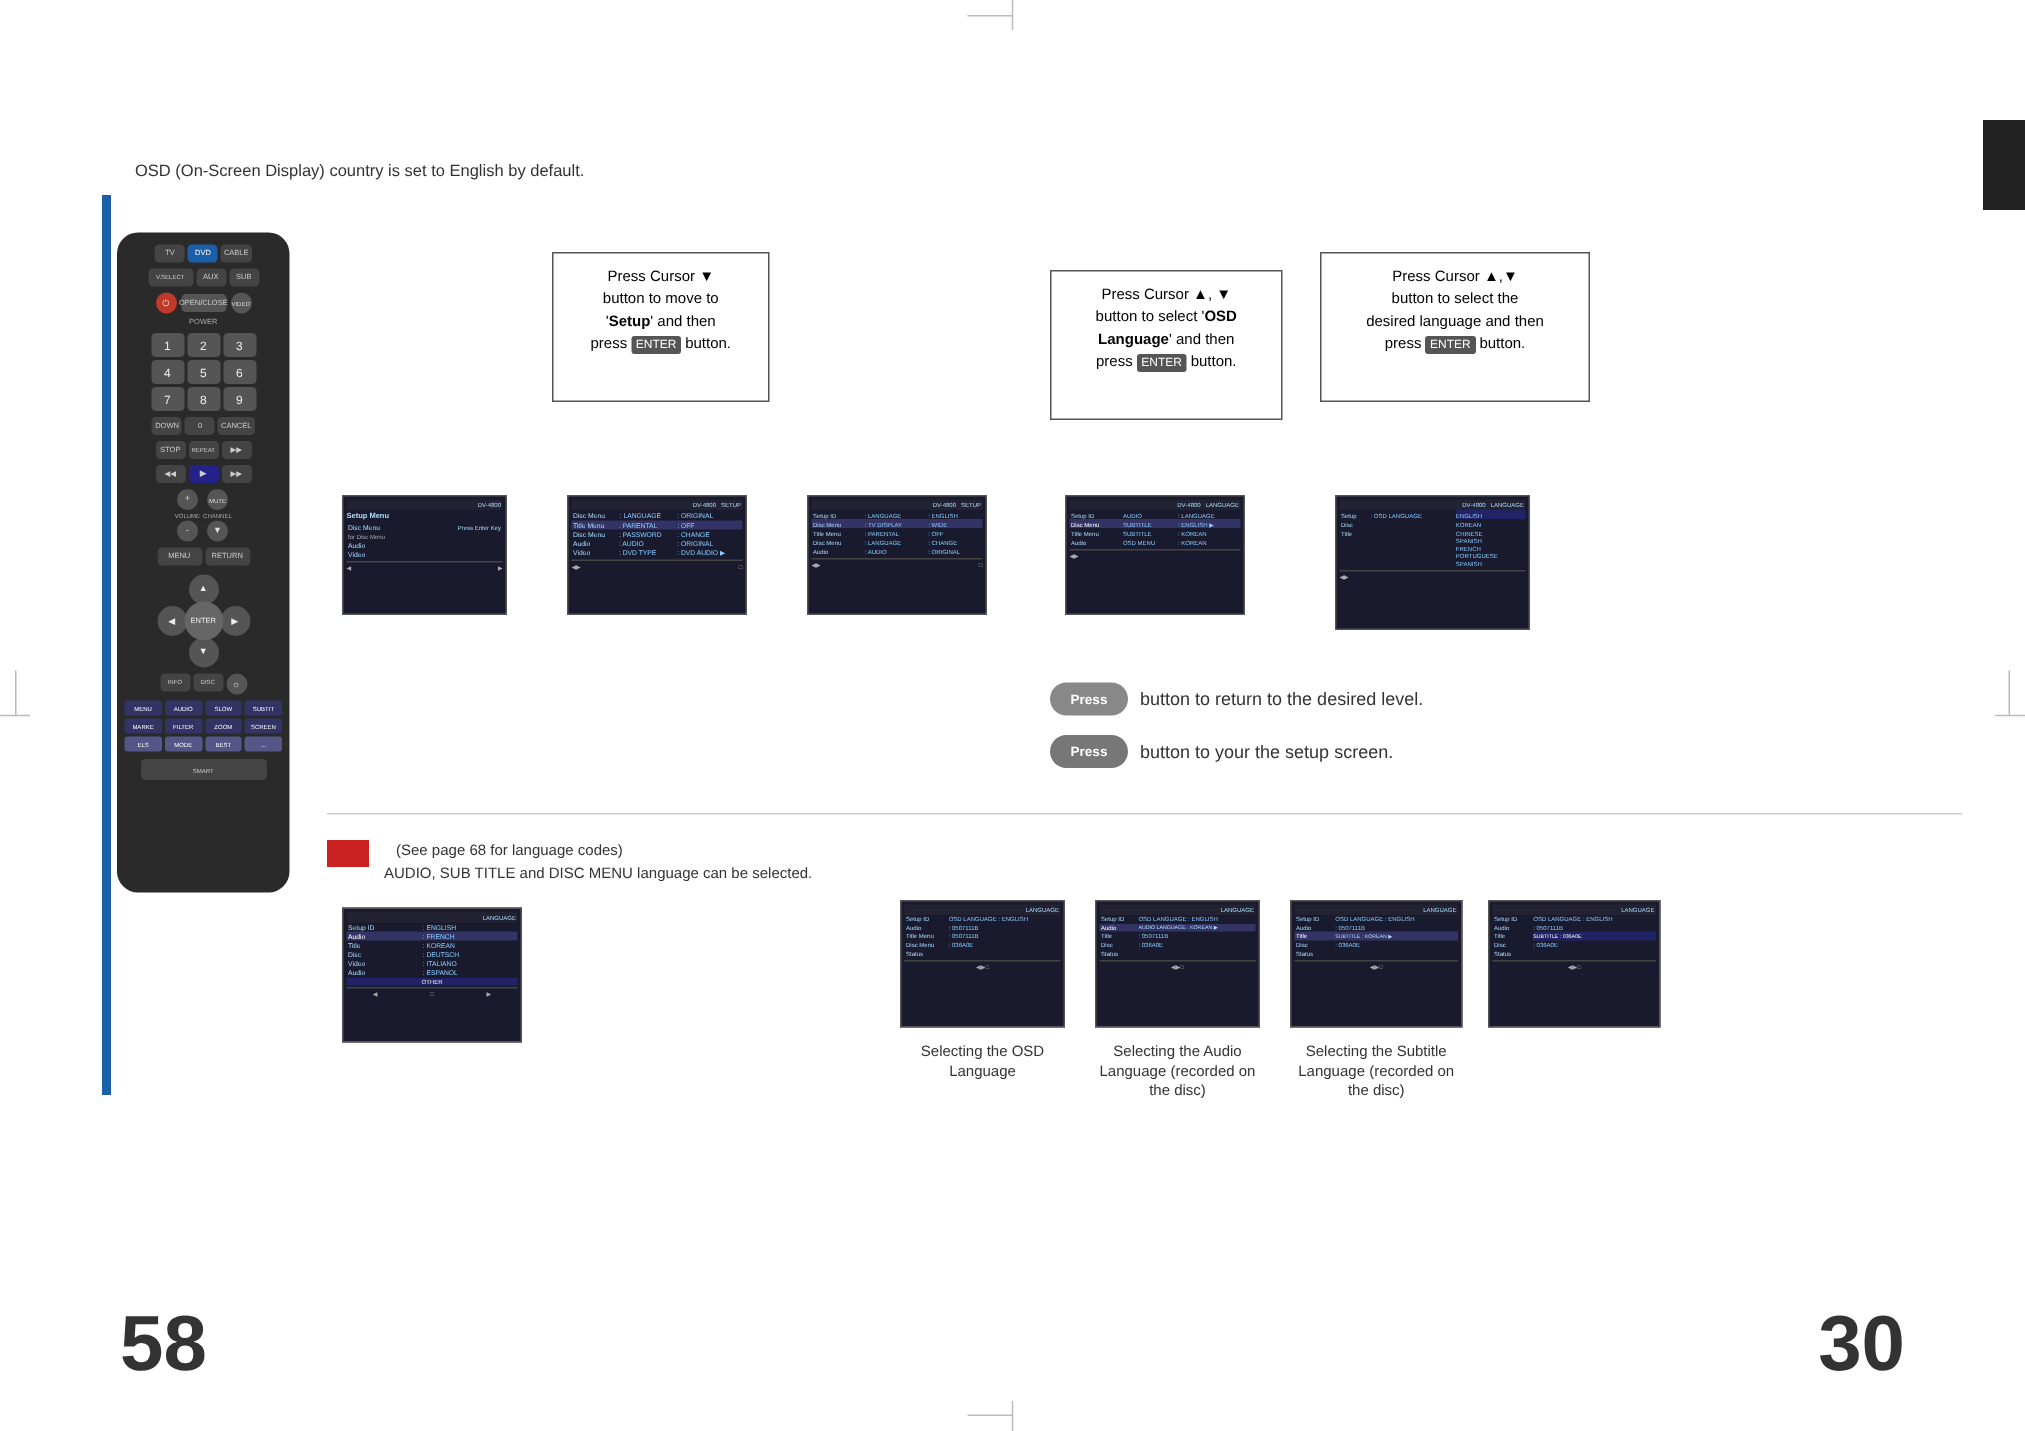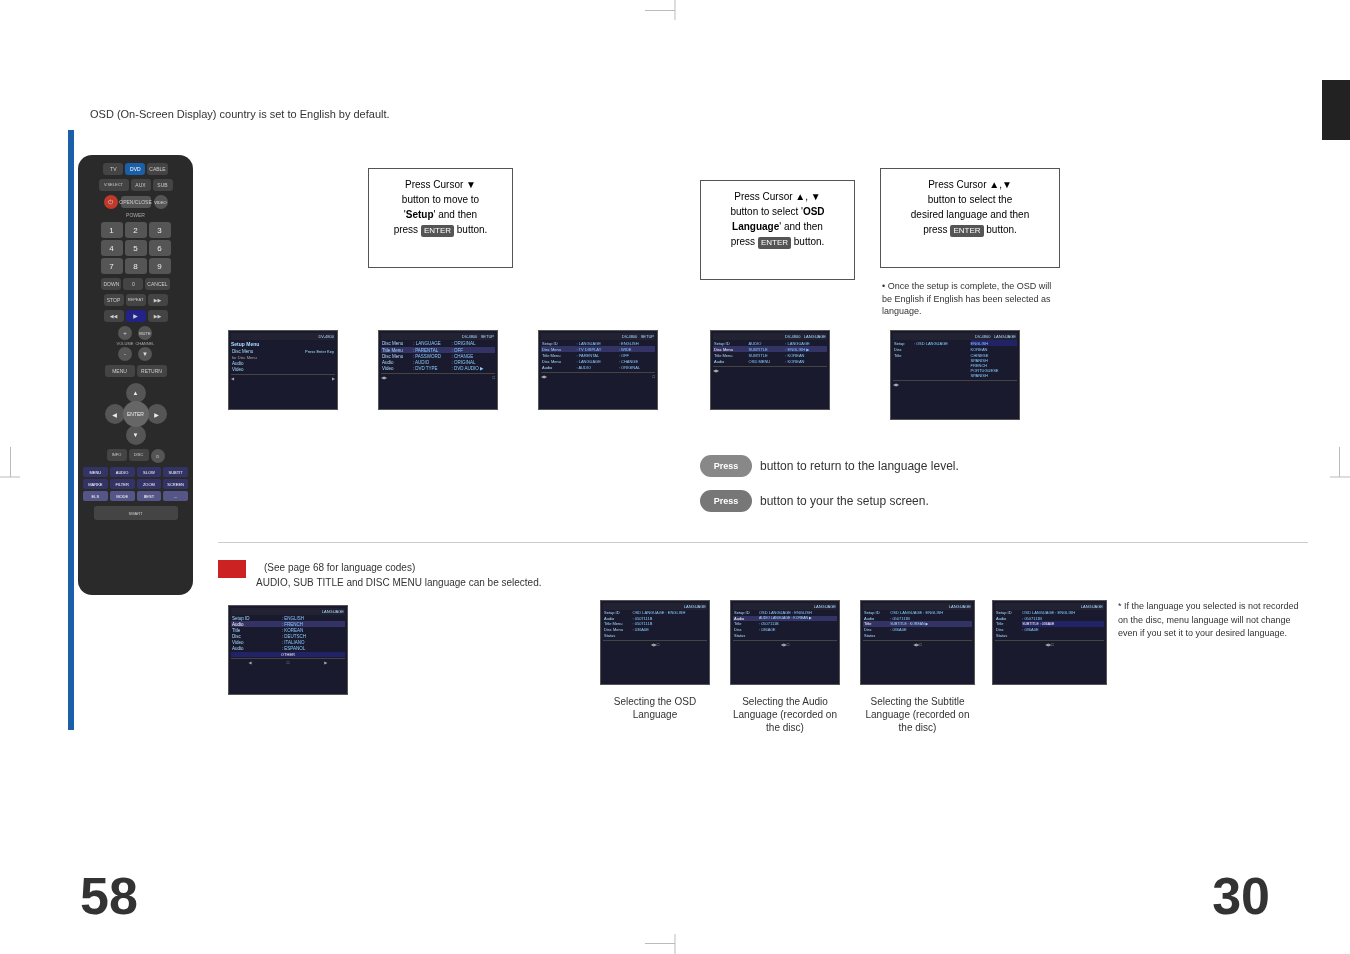--- a/index.html
+++ b/index.html
@@ -527,23 +527,20 @@
       <span style="font-size:4px;color:#aaa;">◀▶</span>
     </div>
   </div>
 
   <div class="step-text-box" style="top:168px;left:880px;width:180px;height:100px;font-size:10px;text-align:center;">
     <div>
       Press Cursor ▲,▼<br>button to select the<br>desired language and then<br>press <span style="display:inline-block;background:#555;color:#fff;padding:0 3px;border-radius:2px;font-size:8px;">ENTER</span> button.
     </div>
   </div>
 
-  <div style="position:absolute;top:280px;left:882px;width:175px;font-size:9px;color:#333;line-height:1.4;">
-    <span>• Once the setup is complete, the OSD will be English if English has been selected as language.</span>
-  </div>
 
   <div style="position:absolute;top:330px;left:890px;width:130px;height:90px;background:#1a1a2e;border:1px solid #555;padding:2px;font-size:4.5px;color:#eee;">
     <div style="background:#223;color:#adf;text-align:right;font-size:4px;padding:1px;">DV-4800 &nbsp; LANGUAGE</div>
     <table style="width:100%;border-collapse:collapse;font-size:4.5px;">
       <tbody>
           <tr>
             <td style="color:#adf;padding:0.5px 1px;font-size:4px;">Setup</td>
             <td style="color:#8cf;font-size:4px;">: OSD LANGUAGE</td>
             <td style="color:#8cf;font-size:4px;background:#226;">ENGLISH</td>
           </tr>
@@ -581,21 +578,21 @@
       </table>
     <div style="display:flex;justify-content:space-between;margin-top:2px;border-top:1px solid #444;padding-top:1px;">
       <span style="font-size:4px;color:#aaa;">◀▶</span>
     </div>
   </div>
 
   <div class="nav-button-line" style="top:455px;left:700px;width:560px;">
     <div class="nav-round-btn">
       <span>Press</span>
     </div>
-    <span style="font-size:12px;">button to return to the language level.</span>
+    <span style="font-size:12px;">button to return to the desired level.</span>
   </div>
 
   <div class="nav-button-line" style="top:490px;left:700px;width:560px;">
     <div class="nav-round-btn" style="background:#777;">
       <span>Press</span>
     </div>
     <span style="font-size:12px;">button to your the setup screen.</span>
   </div>
 
   <div style="position:absolute;top:542px;left:218px;width:1090px;height:1px;background:#ccc;"></div>
@@ -771,20 +768,17 @@
             <td style="color:#adf;padding:0.3px 1px;">Status</td>
             <td></td>
           </tr>
     </tbody>
       </table>
     <div style="display:flex;justify-content:space-around;margin-top:2px;border-top:1px solid #444;padding-top:1px;">
       <span style="font-size:4px;color:#aaa;">◀▶□</span>
     </div>
   </div>
 
-  <div style="position:absolute;top:600px;left:1118px;width:185px;font-size:9px;color:#333;line-height:1.5;">
-    <span>* If the language you selected is not recorded on the disc, menu language will not change even if you set it to your desired language.</span>
-  </div>
 
   <div class="page-num-left">58</div>
   <div class="page-num-right">30</div>
 
 </div>
 
 </body></html>

